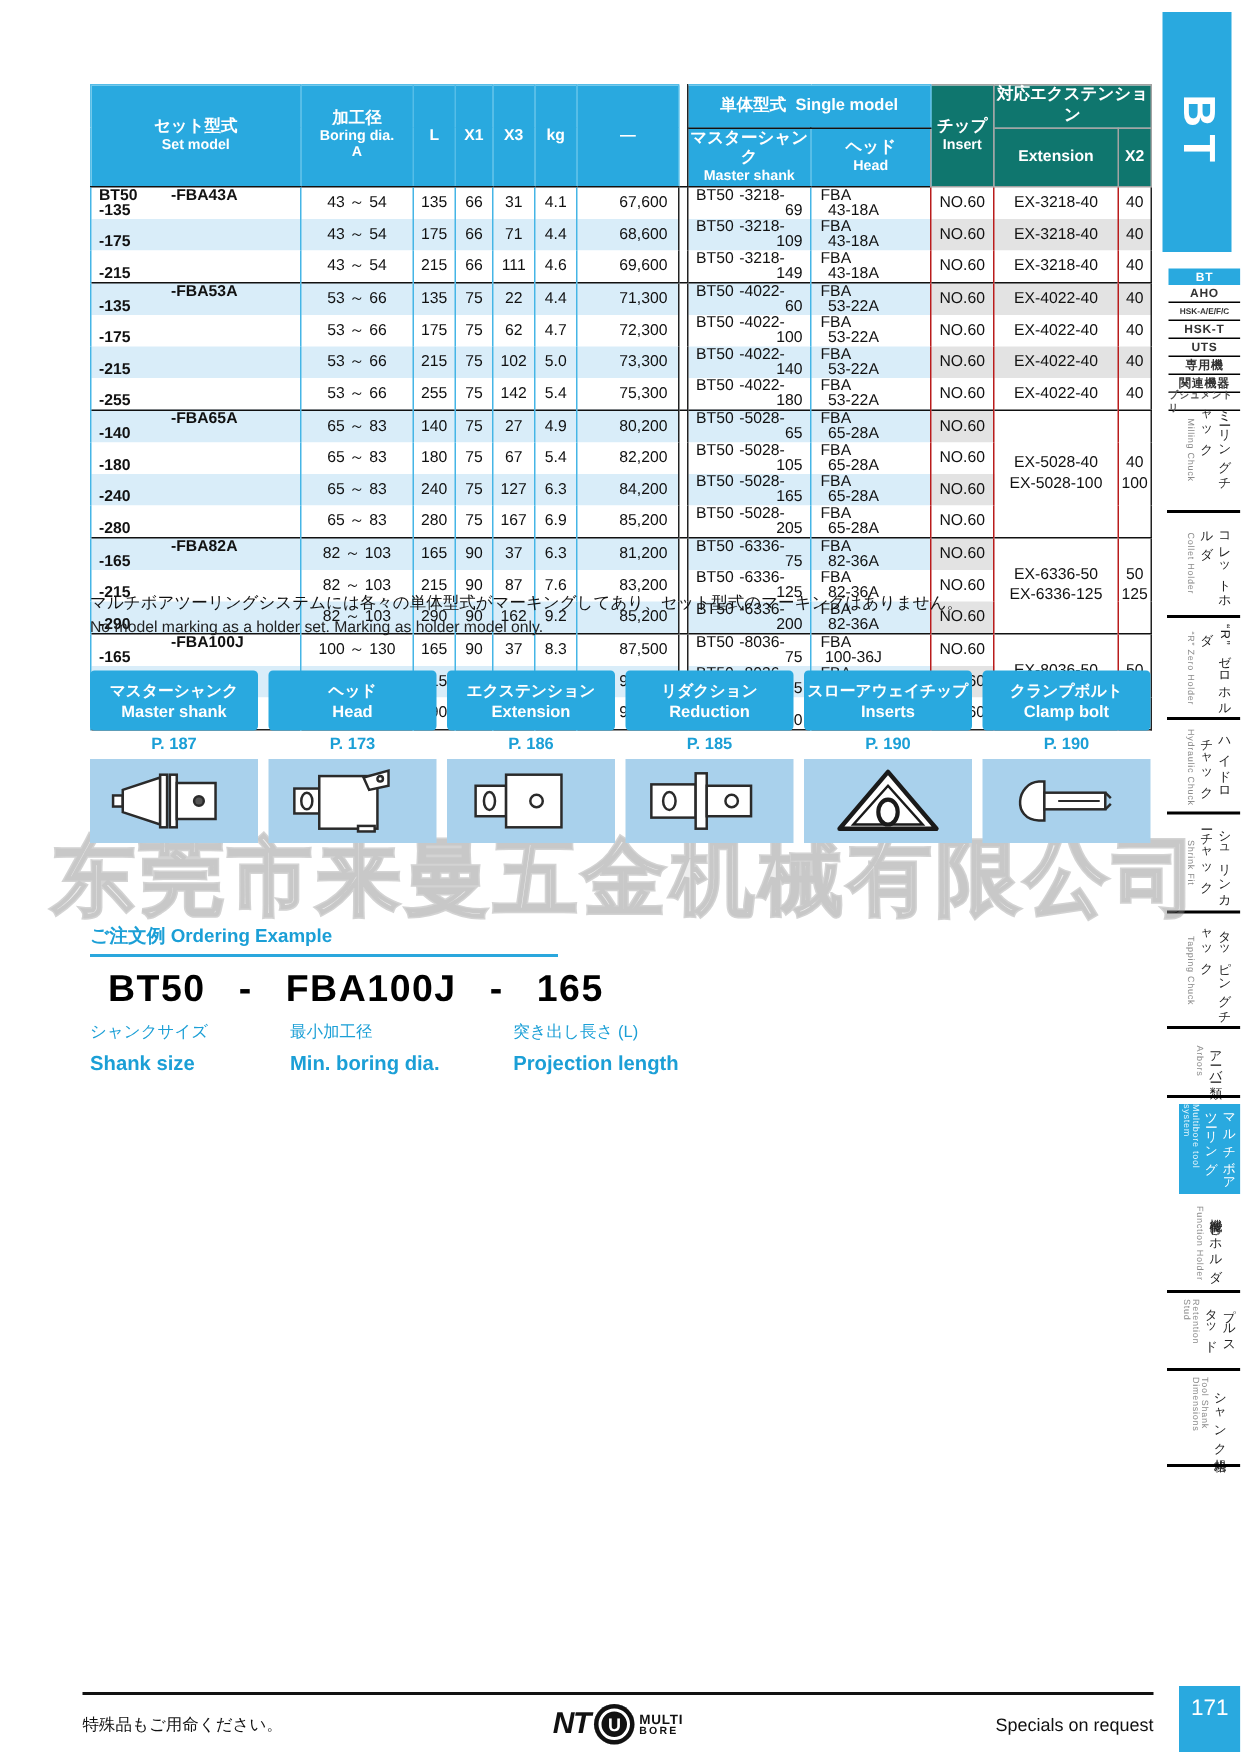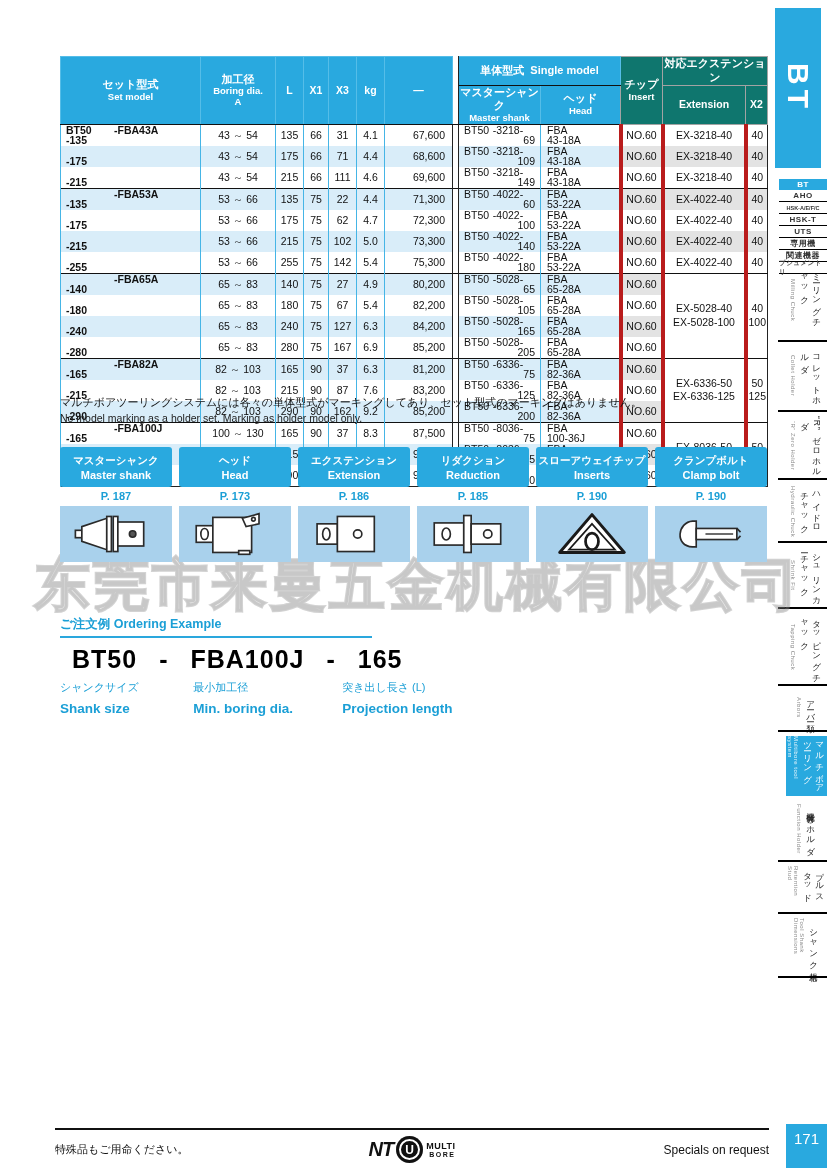--- a/index.html
+++ b/index.html
@@ -26,24 +26,24 @@
   .spec td.c-num,.spec td.c-bore,.spec td.c-ins,.spec td.c-ext,.spec td.c-x2{text-align:center;}
   .spec td.c-price{text-align:right;padding-right:7px;}
   .spec td.c-set{font-weight:bold;padding-left:5px;}
   .spec td.c-set span{display:inline-block;}
   .spec .sm-shank{width:48px;} .spec .sm-group{width:62px;} .spec .sm-size{width:28px;}
   .spec td.c-ms span{display:inline-block;}
   .spec td.c-ms{padding:0 5px;}
   .spec .ms-a{width:28px;text-align:left;} .spec .ms-b{width:32px;text-align:center;} .spec .ms-c{width:22px;text-align:right;float:right;}
   .spec td.c-head{padding:0 6px;}
   .spec td.c-head span{display:inline-block;}
-  .spec .hd-a{width:26px;text-align:left;} .spec .hd-b{width:44px;}
+  .spec .hd-a{width:26px;text-align:left;} .spec .hd-b{width:44px;text-align:center;}
   .spec td.c-gap{background:#fff !important;border-left:1px solid #222;border-right:1px solid #222;}
   .spec th.c-gap{background:#fff;border-top:1px solid #fff;border-bottom:1.5px solid #111;border-left:1px solid #222;border-right:1px solid #222;}
-  .spec td.c-ins,.spec td.c-ext,.spec td.c-x2{border-left:4px solid #b91c1c;}
+  .spec td.c-ins,.spec td.c-ext,.spec td.c-x2{border-left:1px solid #b91c1c;}
   .spec tr.alt td{background:#d9edf9;}
   .spec tr.alt td.c-ins,.spec tr.alt td.c-ext,.spec tr.alt td.c-x2{background:#e3e3e3;}
   .spec td.c-span{background:#fff !important;text-align:center;}
   .spec td.c-span div{line-height:1.3;}
   .spec tr.grp td{border-top:1.6px solid #111;}
 
   
   .note{position:absolute;left:60px;width:710px;}
   .note .jp{font-size:11px;color:#111;line-height:1.5;}
   .note .en{font-size:10.5px;color:#222;line-height:1.45;}
@@ -73,21 +73,21 @@
   
   .foot-rule{position:absolute;left:55px;top:1128px;width:714px;height:1.5px;background:#111;}
   .footer{position:absolute;left:55px;top:1136px;width:714px;display:flex;align-items:center;}
   .footer .fl{flex:1;font-size:11px;}
   .footer .fr{flex:1;text-align:right;font-size:12px;}
   .logo{display:flex;align-items:center;gap:3px;}
   .logo .nt{font-size:20px;font-weight:bold;font-style:italic;letter-spacing:-1px;}
   .logo .mark{width:27px;height:27px;border-radius:50%;background:#111;
     box-shadow:inset 0 0 0 3px #111, inset 0 0 0 5px #fff;
     display:flex;align-items:center;justify-content:center;color:#fff;font-weight:bold;font-size:12px;}
-  .logo .mb{display:flex;flex-direction:column;line-height:1;align-items:flex-end;}
+  .logo .mb{display:flex;flex-direction:column;line-height:1;}
   .logo .mb .t1{font-size:9px;font-weight:bold;letter-spacing:.5px;}
   .logo .mb .t2{font-size:7px;font-weight:bold;letter-spacing:1.5px;}
 
   
   .bigtab{position:absolute;left:775px;top:8px;width:46px;height:160px;background:#29a9df;
     display:flex;align-items:center;justify-content:center;}
   .bigtab span{writing-mode:vertical-rl;color:#fff;font-size:30px;font-weight:bold;letter-spacing:5px;}
   .idx{position:absolute;left:779px;top:179px;width:48px;}
   .idx .it{height:11px;display:flex;align-items:center;justify-content:center;
     font-size:8px;font-weight:bold;color:#333;border-bottom:1px solid #000;letter-spacing:.5px;}

